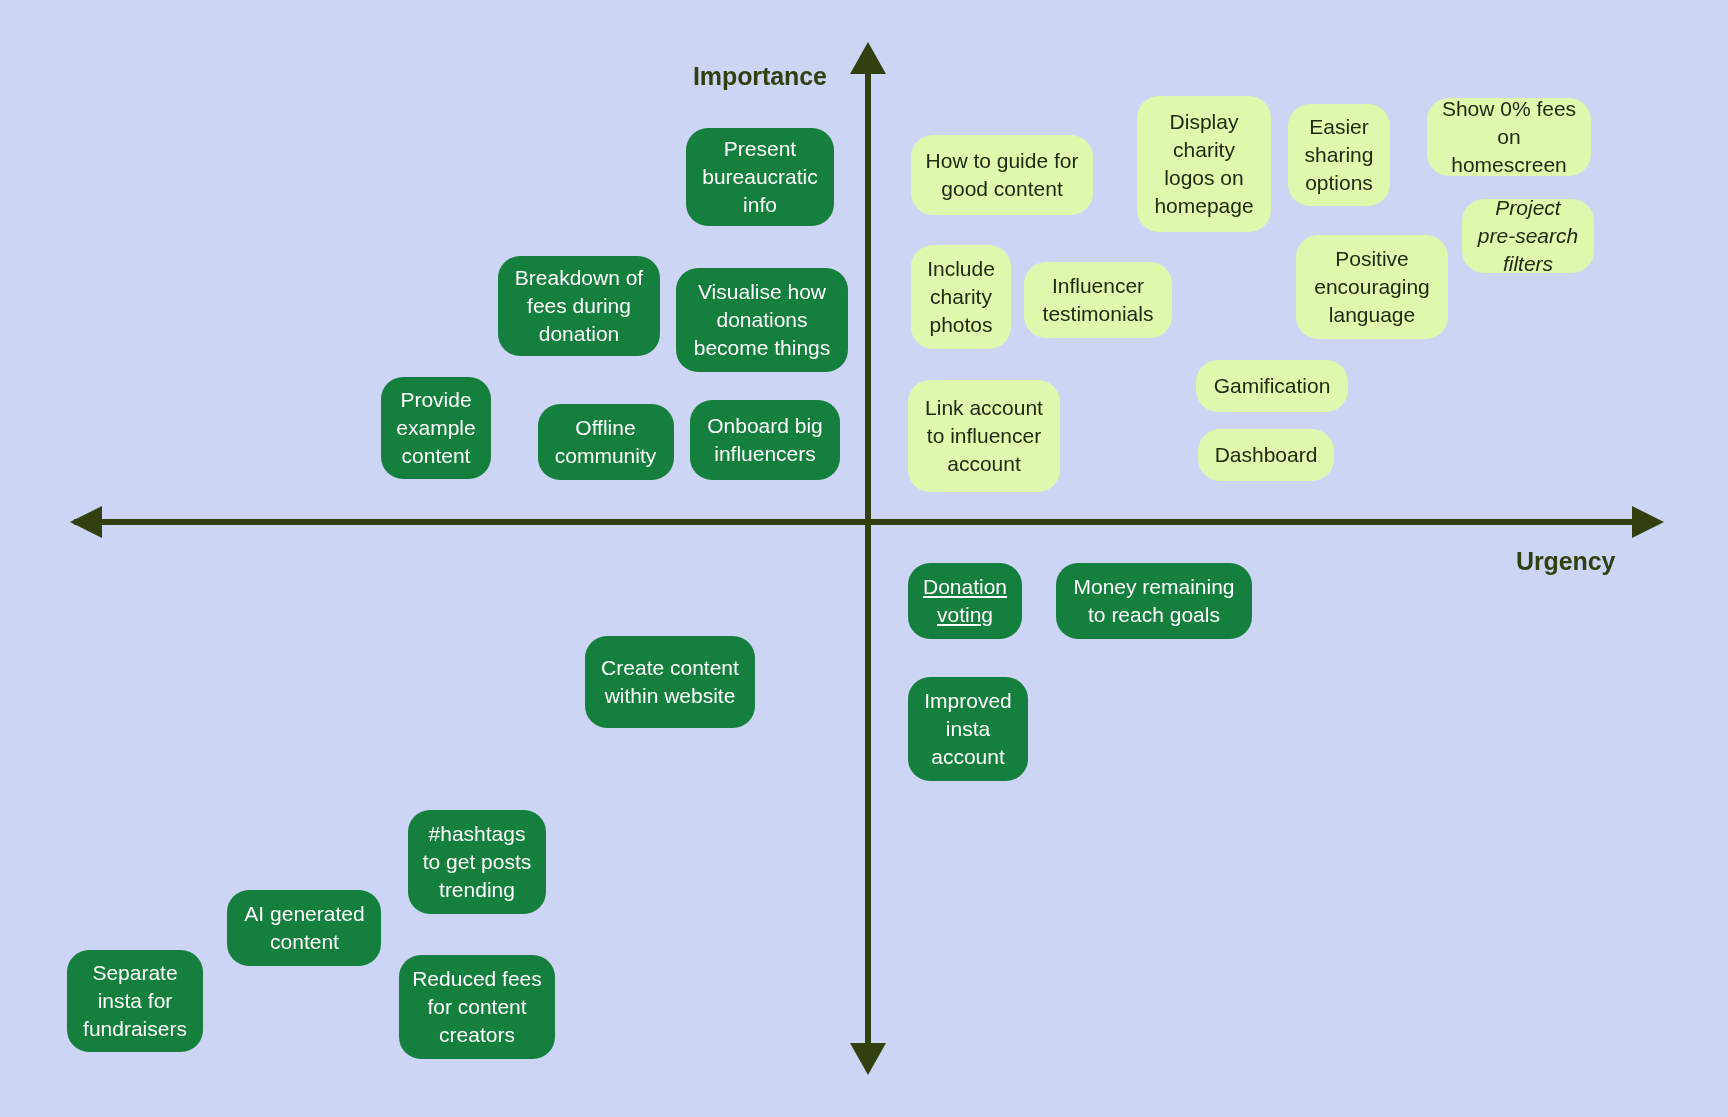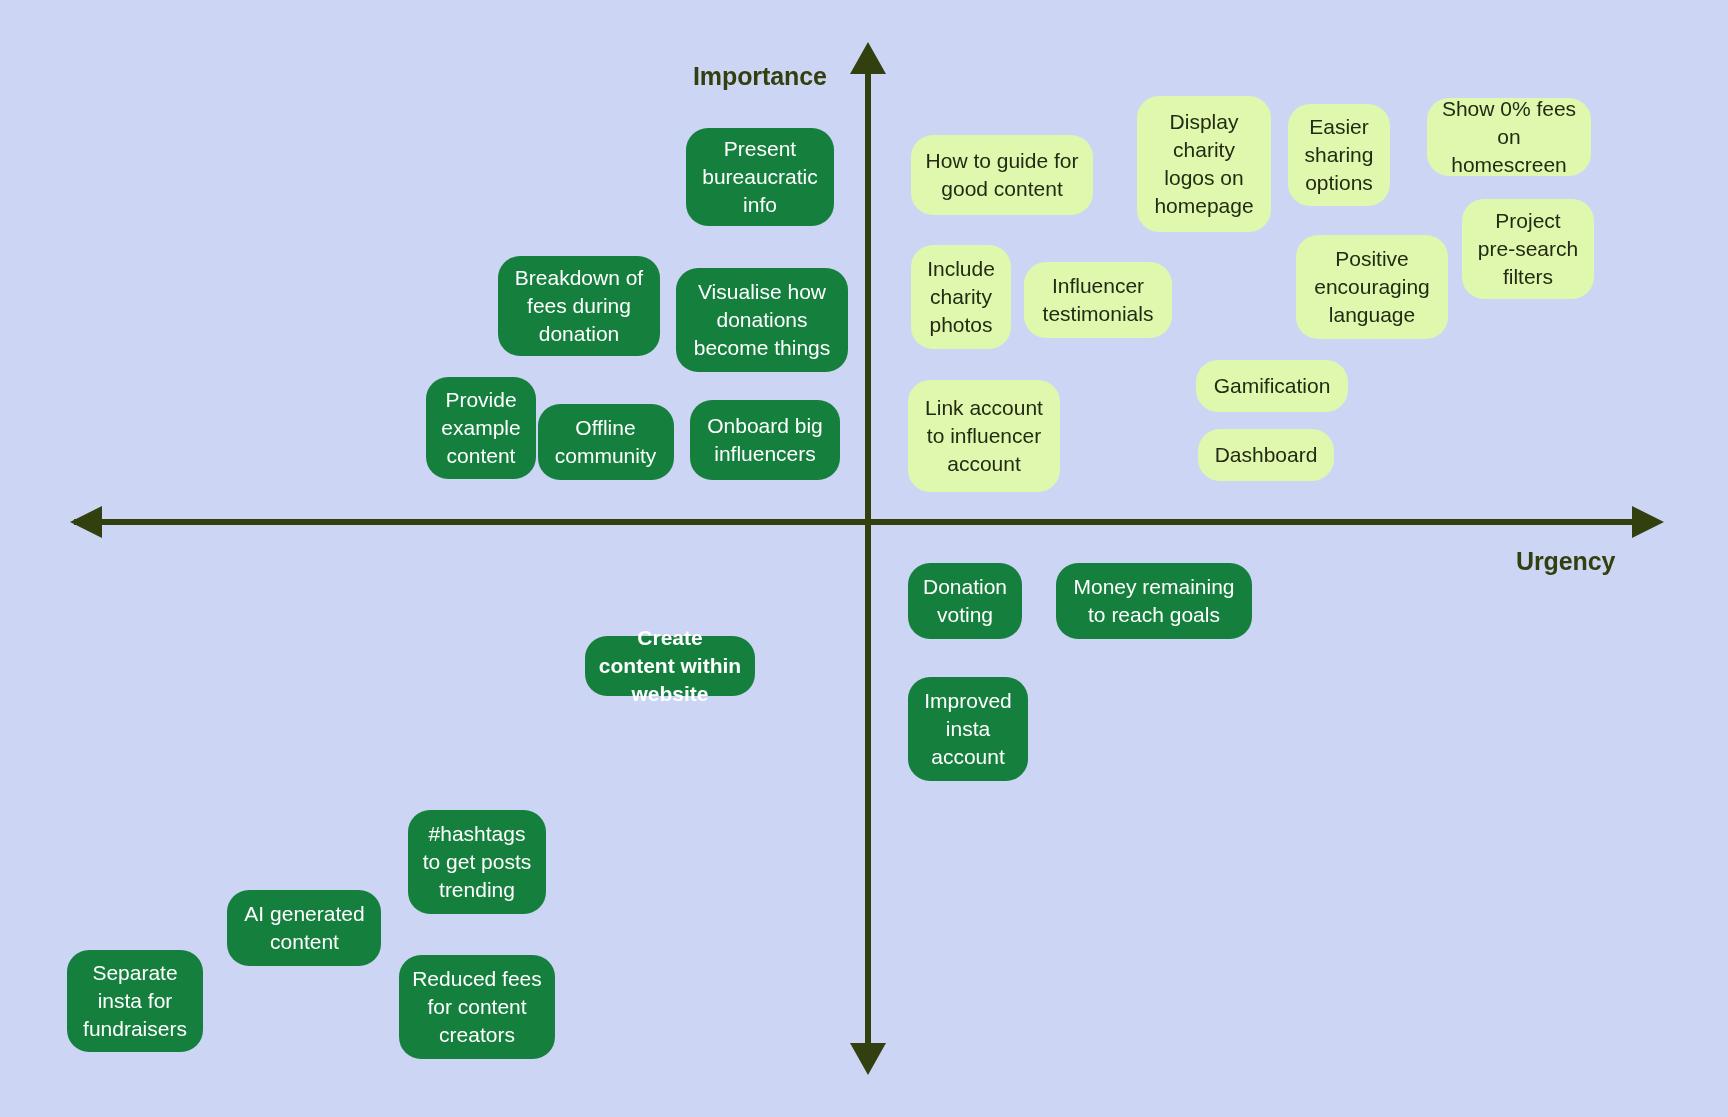--- a/index.html
+++ b/index.html
@@ -125,37 +125,37 @@
   <div class="arrow" id="arrow-left"></div>
   <div class="arrow" id="arrow-right"></div>
 
   <div class="axis-label" id="label-importance">Importance</div>
   <div class="axis-label" id="label-urgency">Urgency</div>
 
   <div id="cards-layer">
       <div class="card purple" style="left: 686px; top: 128px; width: 148px; height: 98px;">Present bureaucratic info</div>
       <div class="card purple" style="left: 498px; top: 256px; width: 162px; height: 100px;">Breakdown of fees during donation</div>
       <div class="card purple" style="left: 676px; top: 268px; width: 172px; height: 104px;">Visualise how donations become things</div>
-      <div class="card purple" style="left: 381px; top: 377px; width: 110px; height: 102px; margin-left: 45px;">Provide example content</div>
+      <div class="card purple" style="left: 381px; top: 377px; width: 110px; height: 102px;">Provide example content</div>
       <div class="card purple" style="left: 538px; top: 404px; width: 136px; height: 76px; padding-left: 11px;">Offline community</div>
       <div class="card purple" style="left: 690px; top: 400px; width: 150px; height: 80px;">Onboard big influencers</div>
       <div class="card green" style="left: 911px; top: 135px; width: 182px; height: 80px;">How to guide for good content</div>
       <div class="card green" style="left: 1137px; top: 96px; width: 134px; height: 136px;">Display charity logos on homepage</div>
       <div class="card green" style="left: 1288px; top: 104px; width: 102px; height: 102px;">Easier sharing options</div>
       <div class="card green" style="left: 1427px; top: 98px; width: 164px; height: 78px;">Show 0% fees on homescreen</div>
       <div class="card green" style="left: 911px; top: 245px; width: 100px; height: 104px;">Include charity photos</div>
       <div class="card green" style="left: 1024px; top: 262px; width: 148px; height: 76px;">Influencer testimonials</div>
       <div class="card green" style="left: 1296px; top: 235px; width: 152px; height: 104px;">Positive encouraging language</div>
-      <div class="card green" style="left: 1462px; top: 199px; width: 132px; height: 100px;">Project pre-search filters</div>
+      <div class="card green" style="left: 1462px; top: 199px; width: 132px; height: 74px; font-style: italic;">Project pre-search filters</div>
       <div class="card green" style="left: 908px; top: 380px; width: 152px; height: 112px;">Link account to influencer account</div>
       <div class="card green" style="left: 1196px; top: 360px; width: 152px; height: 52px;">Gamification</div>
       <div class="card green" style="left: 1198px; top: 429px; width: 136px; height: 52px;">Dashboard</div>
-      <div class="card purple" style="left: 908px; top: 563px; width: 114px; height: 76px;">Donation voting</div>
+      <div class="card purple" style="left: 908px; top: 563px; width: 114px; height: 76px; text-decoration: underline;">Donation voting</div>
       <div class="card purple" style="left: 1056px; top: 563px; width: 196px; height: 76px;">Money remaining to reach goals</div>
       <div class="card purple" style="left: 908px; top: 677px; width: 120px; height: 104px;">Improved insta account</div>
-      <div class="card purple" style="left: 585px; top: 636px; width: 170px; height: 60px; font-weight: bold;">Create content within website</div>
+      <div class="card purple" style="left: 585px; top: 636px; width: 170px; height: 92px;">Create content within website</div>
       <div class="card purple" style="left: 408px; top: 810px; width: 138px; height: 104px;">#hashtags to get posts trending</div>
       <div class="card purple" style="left: 227px; top: 890px; width: 154px; height: 76px; padding-left: 13px;">AI generated content</div>
       <div class="card purple" style="left: 399px; top: 955px; width: 156px; height: 104px;">Reduced fees for content creators</div>
       <div class="card purple" style="left: 67px; top: 950px; width: 136px; height: 102px;">Separate insta for fundraisers</div>
     </div>
 
 </div>
 
 </body></html>

